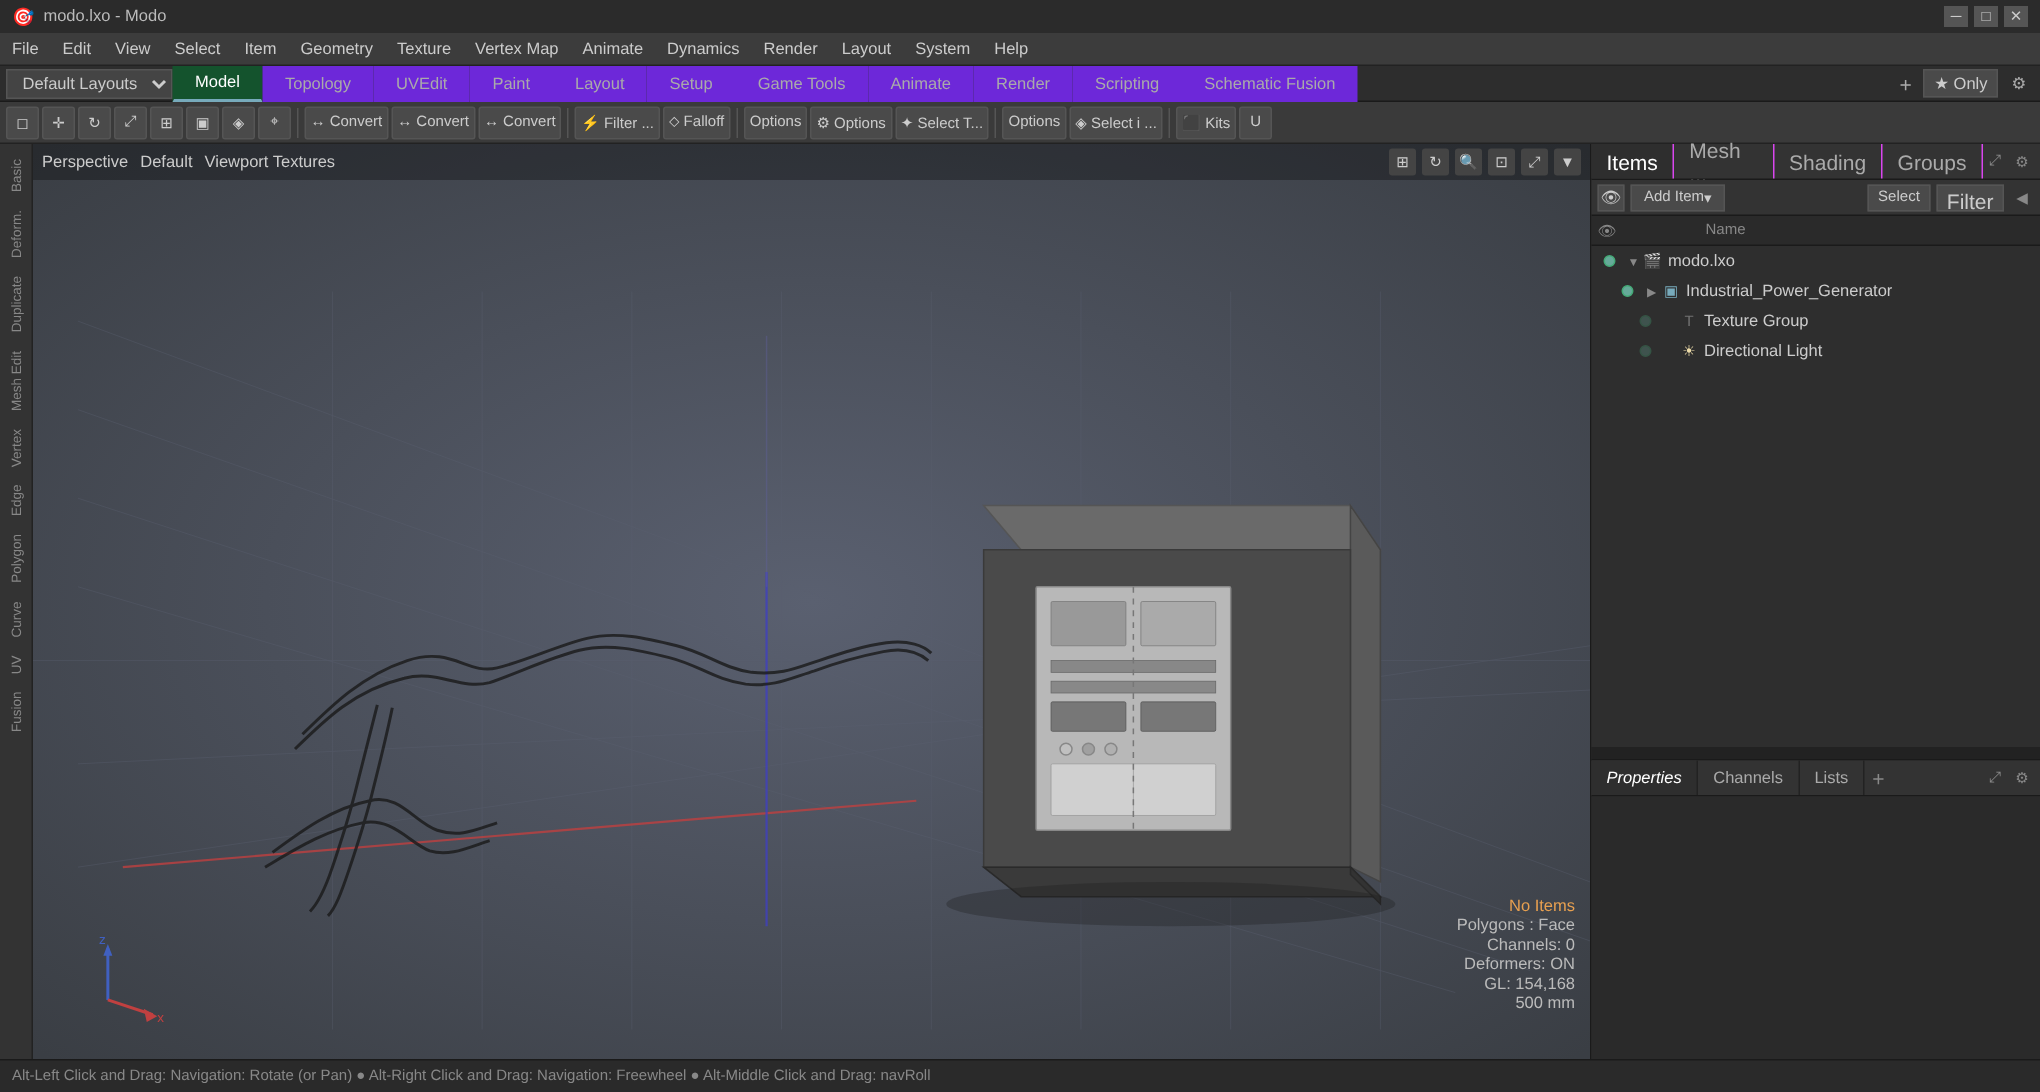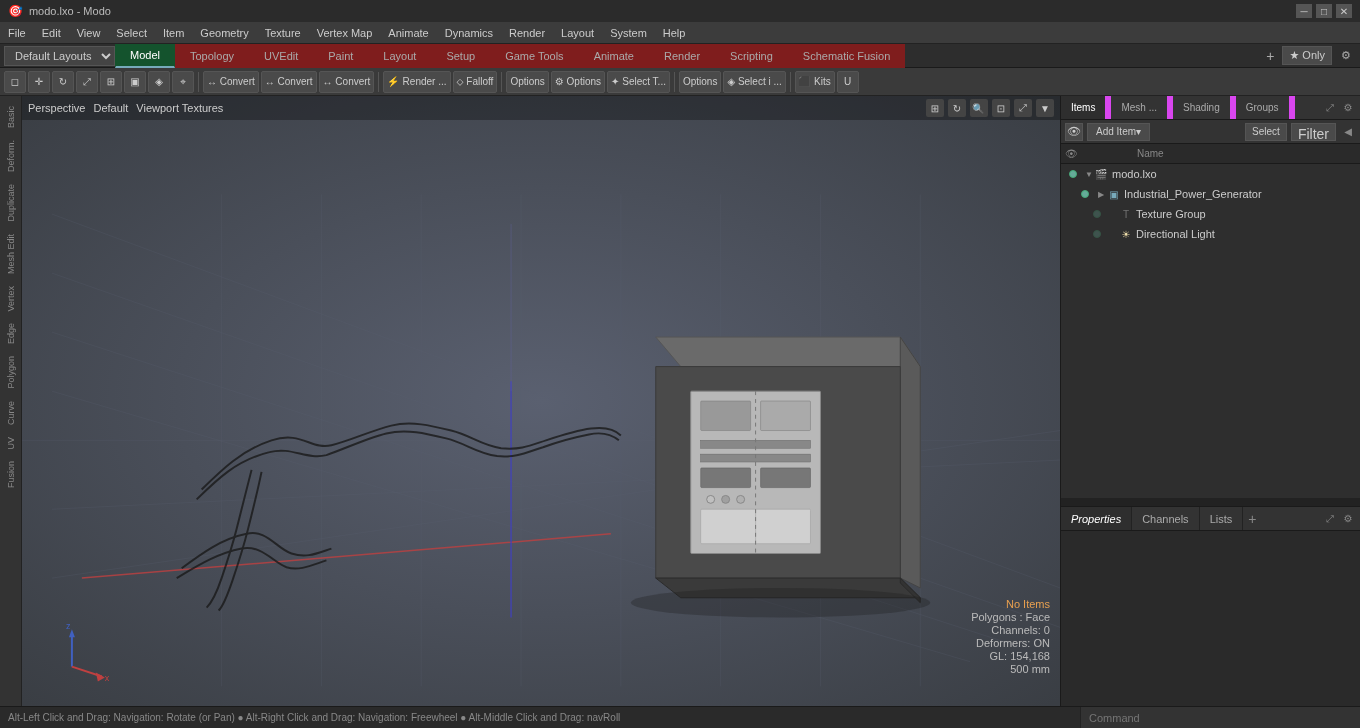--- a/index.html
+++ b/index.html
@@ -13,21 +13,21 @@
     .title-btn { width: 16px; height: 14px; background: #555; border: none; color: #ccc; font-size: 10px; cursor: pointer; display: flex; align-items: center; justify-content: center; }
 
     
     #menubar { height: 22px; background: #3c3c3c; display: flex; align-items: center; border-bottom: 1px solid #222; }
     .menu-item { padding: 2px 8px; font-size: 11px; color: #ccc; cursor: pointer; height: 100%; display: flex; align-items: center; }
 
     
     #tabs-row { height: 24px; background: #2d2d2d; display: flex; align-items: center; border-bottom: 1px solid #1a1a1a; }
     #layout-dropdown { background: #444; border: 1px solid #555; color: #ccc; font-size: 11px; padding: 2px 6px; height: 20px; margin-left: 4px; cursor: pointer; }
     .tab-spacer { flex: 1; }
-    .tab-btn { padding: 3px 14px; font-size: 11px; color: #aaa; cursor: pointer; background: #7f1d1d; border: 1px solid transparent; height: 24px; display: flex; align-items: center; }
+    .tab-btn { padding: 3px 14px; font-size: 11px; color: #aaa; cursor: pointer; background: #6d28d9; border: 1px solid transparent; height: 24px; display: flex; align-items: center; }
     .tab-btn.active { background: #14532d; color: #fff; border-bottom: 2px solid #7ab; }
     #tab-add-btn { width: 24px; height: 24px; display: flex; align-items: center; justify-content: center; color: #aaa; cursor: pointer; font-size: 14px; }
     #tab-only { background: #4a4a4a; border: 1px solid #555; color: #ccc; font-size: 11px; padding: 2px 6px; margin-right: 4px; cursor: pointer; text-align: center; }
     #tab-gear { width: 20px; height: 20px; display: flex; align-items: center; justify-content: center; color: #aaa; cursor: pointer; margin-right: 4px; }
 
     
     #toolbar { height: 28px; background: #3a3a3a; display: flex; align-items: center; padding: 0 4px; gap: 2px; border-bottom: 1px solid #222; }
     .tool-btn { height: 22px; min-width: 22px; background: #4a4a4a; border: 1px solid #555; color: #ccc; font-size: 10px; cursor: pointer; display: flex; align-items: center; justify-content: center; padding: 0 3px; border-radius: 2px; }
     .tool-separator { width: 1px; height: 20px; background: #555; margin: 0 2px; }
 
@@ -49,21 +49,21 @@
     #scene-canvas { width: 100%; height: 100%; position: absolute; top: 0; left: 0; }
 
     
     #status-overlay { position: absolute; bottom: 30px; right: 10px; text-align: right; font-size: 11px; color: #bbb; }
     #status-overlay div { margin-bottom: 1px; }
     .status-highlight { color: #e8a050; }
 
     
     #right-panel { width: 300px; background: #2e2e2e; border-left: 1px solid #1a1a1a; display: flex; flex-direction: column; }
     #right-panel-tabs { height: 24px; background: #333; display: flex; align-items: center; border-bottom: 1px solid #1a1a1a; }
-    .rp-tab { padding: 2px 10px; font-size: 10px; color: #aaa; cursor: pointer; height: 100%; display: flex; align-items: center; border-right: 6px solid #d946ef; }
+    .rp-tab { padding: 2px 10px; font-size: 14px; color: #aaa; cursor: pointer; height: 100%; display: flex; align-items: center; border-right: 1px solid #d946ef; }
     .rp-tab.active { background: #2e2e2e; color: #fff; }
     #rp-tab-controls { margin-left: auto; display: flex; gap: 2px; padding-right: 4px; }
     .rp-ctrl { width: 16px; height: 16px; color: #888; cursor: pointer; font-size: 10px; display: flex; align-items: center; justify-content: center; }
 
     
     #items-toolbar { height: 24px; background: #333; display: flex; align-items: center; padding: 0 4px; gap: 4px; border-bottom: 1px solid #1a1a1a; }
     #add-item-btn { background: #4a4a4a; border: 1px solid #555; color: #ccc; font-size: 10px; padding: 2px 8px; cursor: pointer; height: 18px; display: flex; align-items: center; }
     .items-tb-btn { width: 18px; height: 18px; background: #4a4a4a; border: 1px solid #555; color: #ccc; font-size: 11px; cursor: pointer; display: flex; align-items: center; justify-content: center; }
 
     
@@ -159,21 +159,21 @@
     <div class="tool-btn">⤢</div>
     <div class="tool-btn">⊞</div>
     <div class="tool-btn">▣</div>
     <div class="tool-btn">◈</div>
     <div class="tool-btn">⌖</div>
     <div class="tool-separator"></div>
     <div class="tool-btn">↔ Convert</div>
     <div class="tool-btn">↔ Convert</div>
     <div class="tool-btn">↔ Convert</div>
     <div class="tool-separator"></div>
-    <div class="tool-btn">⚡ Render ...</div>
+    <div class="tool-btn">⚡ Filter ...</div>
     <div class="tool-btn">⬦ Falloff</div>
     <div class="tool-separator"></div>
     <div class="tool-btn">Options</div>
     <div class="tool-btn">⚙ Options</div>
     <div class="tool-btn">✦ Select T...</div>
     <div class="tool-separator"></div>
     <div class="tool-btn">Options</div>
     <div class="tool-btn">◈ Select i ...</div>
     <div class="tool-separator"></div>
     <div class="tool-btn">⬛ Kits</div>
@@ -391,16 +391,13 @@
           <div class="rp-ctrl">⚙</div>
         </div>
       </div>
       <div id="prop-content"></div>
     </div>
   </div>
 </div>
 
 <div id="statusbar">
   <div id="statusbar-left">Alt-Left Click and Drag: Navigation: Rotate (or Pan) ● Alt-Right Click and Drag: Navigation: Freewheel ● Alt-Middle Click and Drag: navRoll</div>
-  <div id="statusbar-right">
-    <input type="text" id="command-input" placeholder="Command" style="">
-  </div>
 </div>
 
 </body></html>

